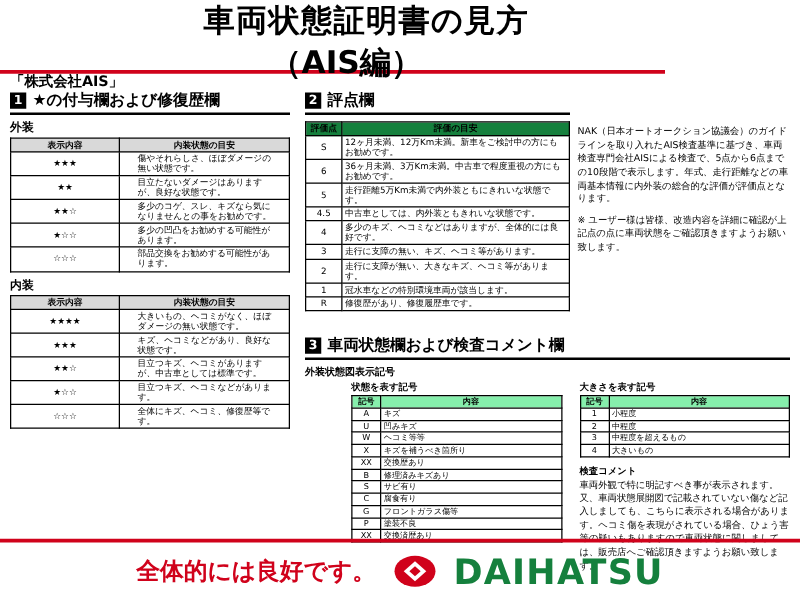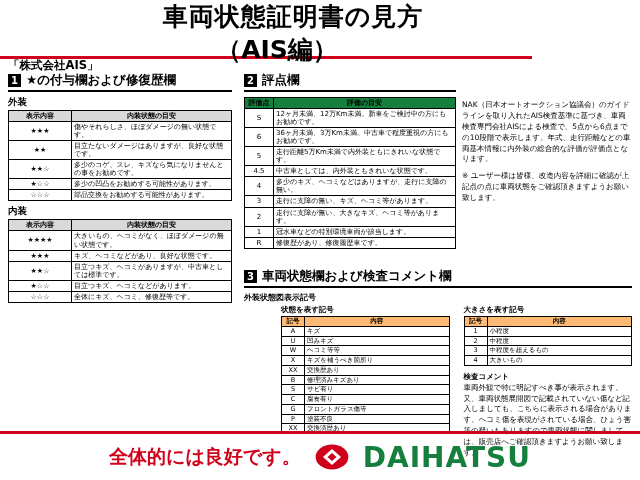--- a/index.html
+++ b/index.html
@@ -41,21 +41,21 @@
     border-bottom:2px solid #000;padding-bottom:1px;
   }
   .sec-head .t{font-size:12.5px;font-weight:bold;}
 
   
   .colL{position:absolute;left:8px;top:72px;width:224px;}
   .sub-label{font-size:9.5px;font-weight:bold;margin:4px 0 1px 0;}
 
   table.grid{border-collapse:collapse;width:100%;}
   table.grid th,table.grid td{
-    border:1px solid #000;font-size:7px;padding:1px 2px;
+    border:1px solid #000;font-size:7px;padding:1px 14px;
     line-height:1.15;
   }
   table.grid th{background:#d9d9d9;font-weight:bold;text-align:center;font-size:7px;}
   .c-star{text-align:center;white-space:nowrap;font-size:7.5px;letter-spacing:0px;width:58px;}
   .c-star.small{font-size:7px;}
 
   
   .colM{position:absolute;left:244px;top:72px;width:212px;}
   table.pt{border-collapse:collapse;width:100%;}
   table.pt th,table.pt td{border:1px solid #000;font-size:7px;padding:1px 2px;line-height:1.15;}
@@ -67,21 +67,21 @@
   .colR .blk{margin-bottom:6px;}
 
   
   .sec3{position:absolute;left:244px;top:268px;width:388px;}
   .sec3 .inner-label{font-size:8px;font-weight:bold;margin:4px 0 2px 0;}
   .twocol{display:flex;gap:14px;margin-left:37px;}
   .twocol .half{flex:1;}
   .mini{font-size:7.5px;font-weight:bold;margin-bottom:1px;}
   table.code{border-collapse:collapse;width:100%;}
   table.code th,table.code td{border:1px solid #000;font-size:6.5px;padding:0px 2px;line-height:1.35;}
-  table.code th{background:#fdba74;font-weight:bold;text-align:center;}
+  table.code th{background:#86efac;font-weight:bold;text-align:center;}
   table.code td.k{text-align:center;width:18px;}
 
   .comment{margin-top:6px;font-size:7.5px;line-height:1.45;}
   .comment .ttl{font-weight:bold;}
 
   
   .footer{
     position:absolute;left:0;bottom:0;width:640px;height:46px;
     border-top:3px solid #d0021b;display:flex;align-items:center;justify-content:center;gap:14px;
   }
@@ -196,21 +196,21 @@
         <tr>
           <td class="n">5</td>
           <td>走行距離5万Km未満で内外装ともにきれいな状態です。</td>
         </tr>
         <tr>
           <td class="n">4.5</td>
           <td>中古車としては、内外装ともきれいな状態です。</td>
         </tr>
         <tr>
           <td class="n">4</td>
-          <td>多少のキズ、ヘコミなどはありますが、走行に支障の無い。</td>
+          <td>多少のキズ、ヘコミなどはありますが、全体的には良好です。</td>
         </tr>
         <tr>
           <td class="n">3</td>
           <td>走行に支障の無い、キズ、ヘコミ等があります。</td>
         </tr>
         <tr>
           <td class="n">2</td>
           <td>走行に支障が無い、大きなキズ、ヘコミ等があります。</td>
         </tr>
         <tr>

